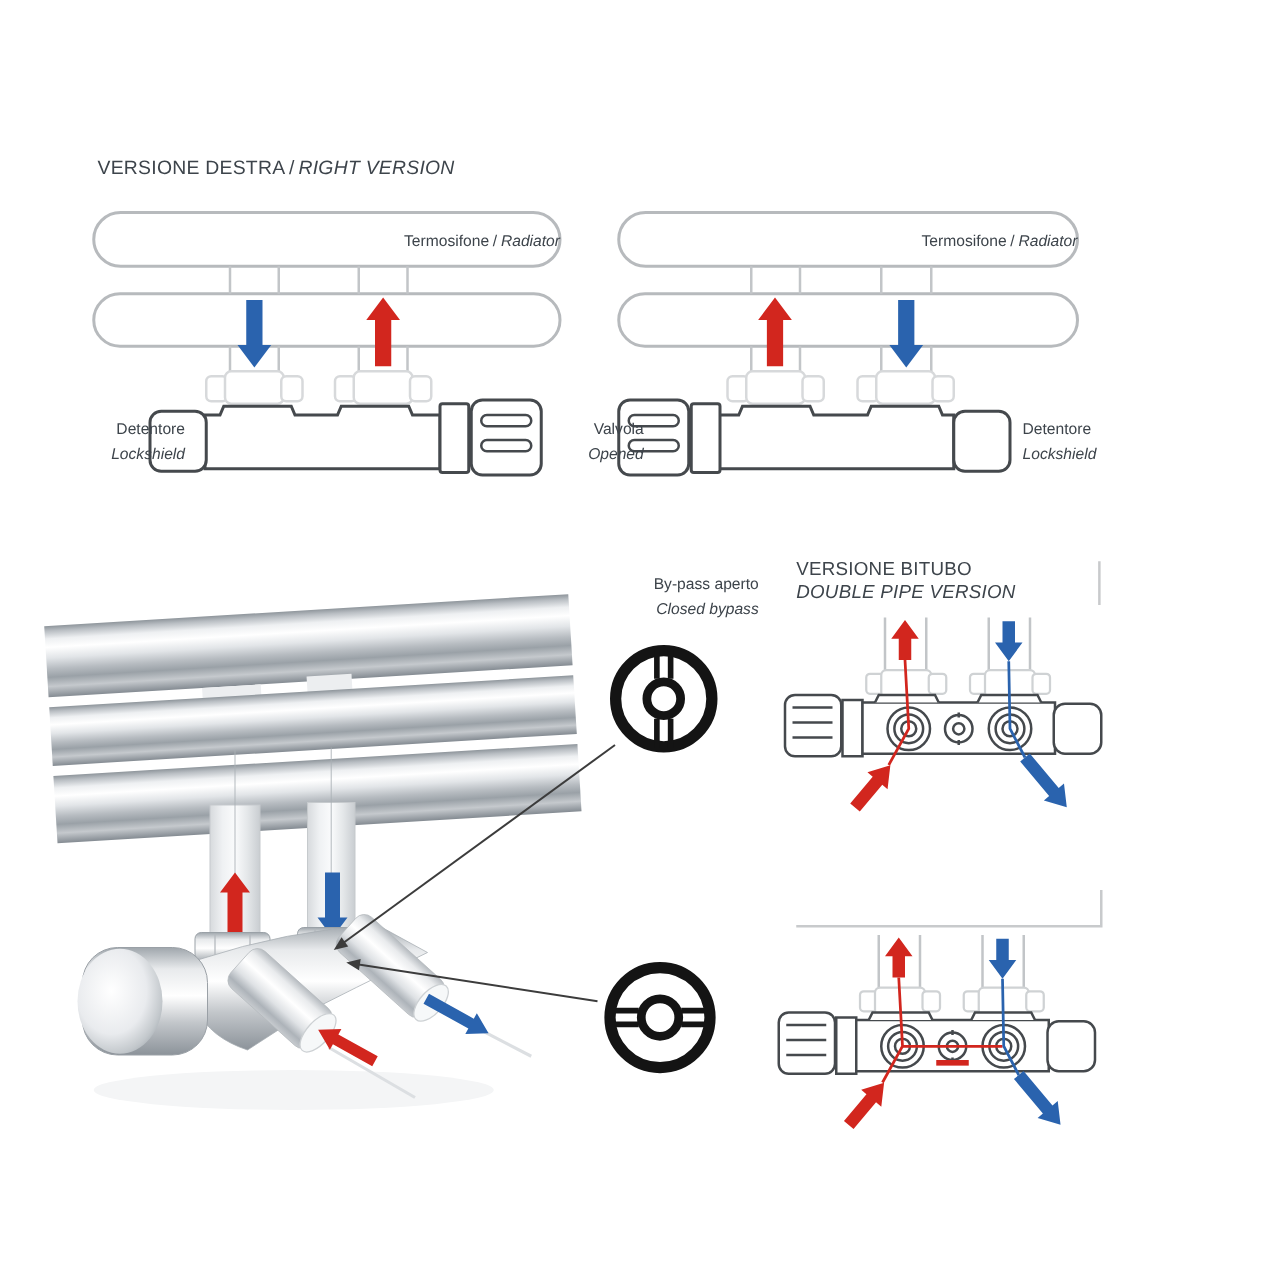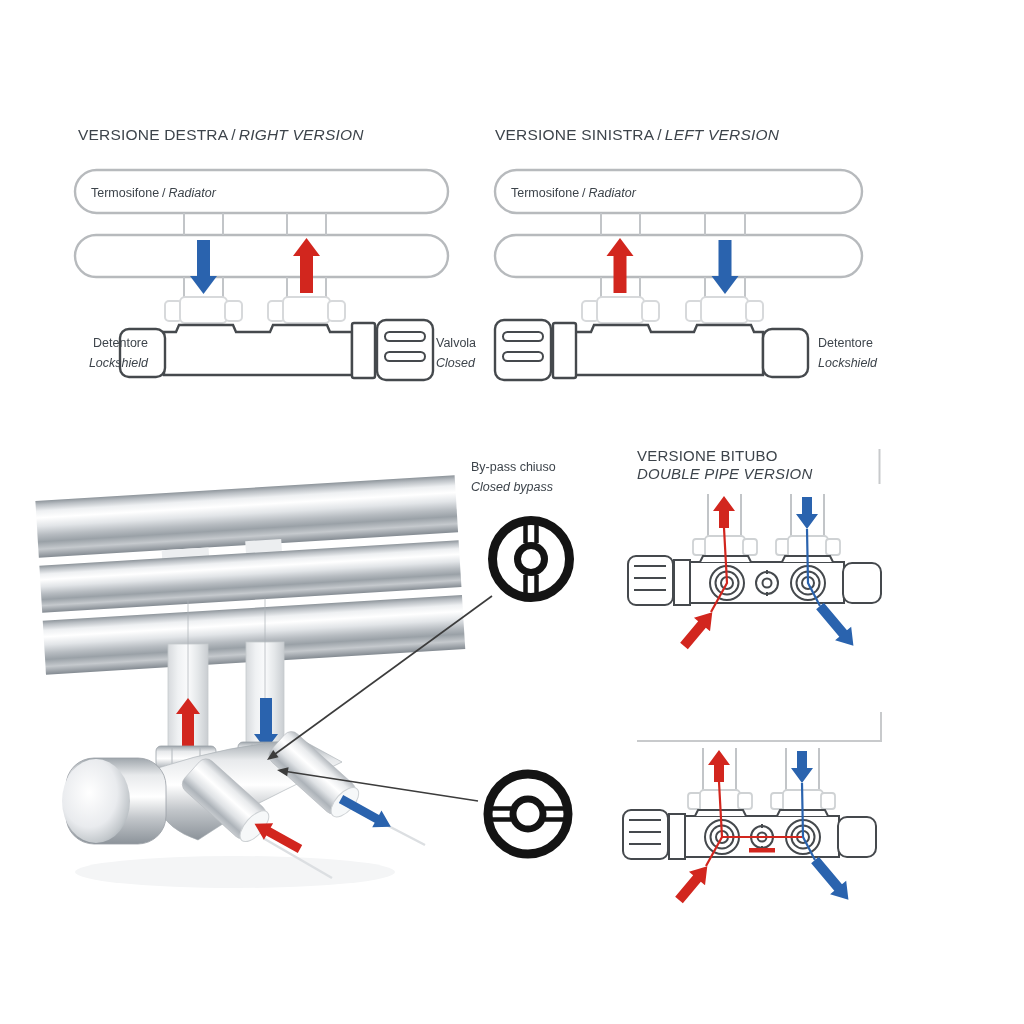--- a/index.html
+++ b/index.html
@@ -4,21 +4,21 @@
 <style>
   html,body{margin:0;padding:0;background:#ffffff;}
   #canvas{position:relative;width:900px;height:1024px;background:#ffffff;overflow:hidden;
           font-family:"Liberation Sans","DejaVu Sans",sans-serif;color:var(--ink,#3d444b);}
   #art{position:absolute;left:0;top:0;}
   .txt{position:absolute;white-space:nowrap;}
   .title{font-size:15.5px;letter-spacing:.2px;}
   .h2{font-size:15px;line-height:17.5px;letter-spacing:.2px;}
   .sm{font-size:12.5px;line-height:20px;}
   .it{font-style:italic;}
-  .ctr{text-align:left;padding-left:16px;}
+  .ctr{text-align:right;}
   .rgt{text-align:right;}
   .sep{margin:0 3px;}
   
   .pill{fill:#fff;stroke:#b7babd;stroke-width:2.4;}
   .tube{stroke:var(--line_light,#c2c5c8);stroke-width:2;fill:none;}
   .nut{fill:#fff;stroke:#d7d9db;stroke-width:2;}
   .nut2{fill:#fff;stroke:#cfd2d4;stroke-width:1.8;}
   .body{fill:#fff;stroke:var(--line_dark,#45494d);stroke-width:2.4;}
   .body2{fill:#fff;stroke:var(--line_dark,#45494d);stroke-width:2;}
   .slot{fill:#fff;stroke:var(--line_dark,#45494d);stroke-width:2;}
@@ -284,43 +284,42 @@
       <polygon class="red-f" points="0,-5 28,-5 28,-10.5 44,0 28,10.5 28,5 0,5"></polygon>
     </g>
     <g transform="translate(820,606) rotate(50)">
       <polygon class="blue-f" points="0,-5 36,-5 36,-10.5 52,0 36,10.5 36,5 0,5"></polygon>
     </g>
   </g>
 </svg>
 
   <div class="txt title" style="left:78px;top:126px;"><span>VERSIONE DESTRA</span><span class="sep">/</span><span class="it">RIGHT VERSION</span></div>
 
-  <div class="txt title" style="left:495px;top:126px;"><span>VERSIONE SINISTRA</span><span class="sep">/</span><span class="it">LEFT VERSION</span></div>
 
   <div class="txt sm ctr" style="left:75px;top:183px;width:373px;"><span>Termosifone</span><span class="sep">/</span><span class="it">Radiator</span></div>
 
   <div class="txt sm ctr" style="left:495px;top:183px;width:367px;"><span>Termosifone</span><span class="sep">/</span><span class="it">Radiator</span></div>
 
   <div class="txt sm rgt" style="left:30px;top:333px;width:118px;">
     <div>Detentore</div>
     <div class="it">Lockshield</div>
   </div>
 
   <div class="txt sm ctr" style="left:420px;top:333px;width:95px;">
     <div>Valvola</div>
-    <div class="it">Closed</div>
+    <div class="it">Opened</div>
   </div>
 
   <div class="txt sm" style="left:818px;top:333px;width:120px;">
     <div>Detentore</div>
     <div class="it">Lockshield</div>
   </div>
 
   <div class="txt sm ctr" style="left:455px;top:457px;width:152px;">
-    <div>By-pass chiuso</div>
+    <div>By-pass aperto</div>
     <div class="it">Closed bypass</div>
   </div>
 
 
   <div class="txt h2" style="left:637px;top:447px;">
     <div>VERSIONE BITUBO</div>
     <div class="it">DOUBLE PIPE VERSION</div>
   </div>
 
 

